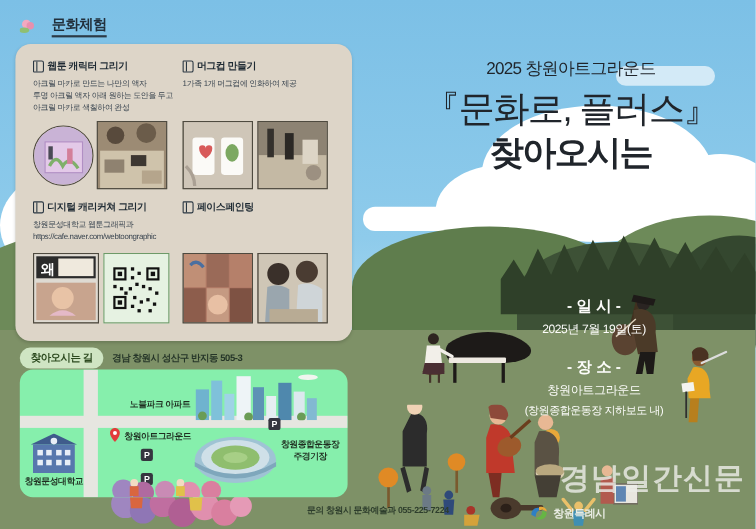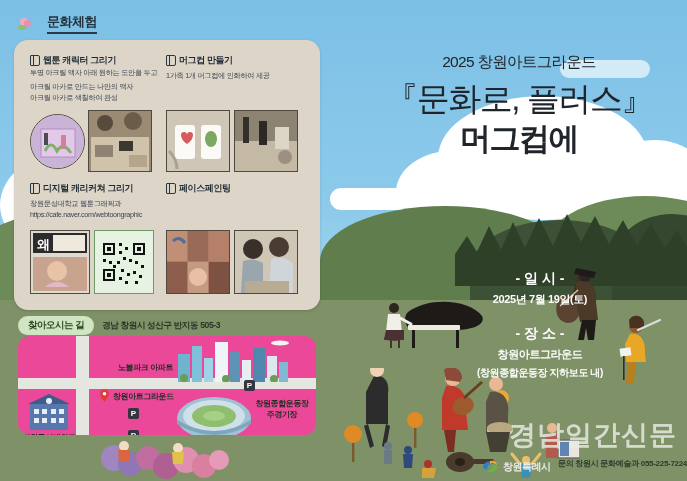--- a/index.html
+++ b/index.html
@@ -38,40 +38,40 @@
   .photo{position:absolute;border:1.5px solid #4e4a3f;background:#9a9185;overflow:hidden;}
   .circ{position:absolute;border-radius:50%;border:1.5px solid #4e4a3f;overflow:hidden;}
   
   .findus-row{position:absolute;left:18px;top:316px;display:flex;align-items:center;gap:8px;}
   .badge{
     background:#cfe5c3;color:#2c4a1f;font-size:9.5px;font-weight:bold;
     padding:3px 10px;border-radius:10px;letter-spacing:-.5px;white-space:nowrap;
   }
   .addr{font-size:8.6px;color:#253528;font-weight:bold;letter-spacing:-.4px;white-space:nowrap;}
   .mapbox{
-    position:absolute;left:18px;top:336px;width:298px;height:99px;
-    background:#ec4899;border-radius:12px;overflow:hidden;
+    position:absolute;left:18px;top:336px;width:298px;height:116px;
+    background:#86efac;border-radius:12px;overflow:hidden;
   }
   .road{position:absolute;background:#e6e6e0;}
   .maplabel{position:absolute;font-size:8px;font-weight:bold;color:#1f2e20;letter-spacing:-.4px;white-space:nowrap;text-align:center;}
   .pmark{position:absolute;width:11px;height:11px;background:#35353f;color:#fff;border-radius:2px;font-size:8px;font-weight:bold;text-align:center;line-height:11px;}
   .pin{position:absolute;width:9px;height:13px;}
   .contact{
-    position:absolute;left:0;right:0;top:458px;text-align:right;
+    position:absolute;left:0;right:0;top:458px;text-align:center;
     font-size:8px;font-weight:bold;color:#2d3d2c;letter-spacing:-.3px;
   }
   
   .title-wrap{position:absolute;right:18px;top:52px;width:300px;text-align:center;color:#20252b;}
   .t-small{font-size:15.5px;font-weight:normal;letter-spacing:-.7px;}
   .t-big{font-size:33px;font-weight:normal;letter-spacing:-1.5px;line-height:1.28;margin-top:5px;}
   .t-big2{font-size:31px;font-weight:bold;letter-spacing:-1.5px;line-height:1.2;}
   
   .info{position:absolute;left:415px;width:250px;text-align:center;color:#fdfdfb;}
   .info .lbl{font-size:14px;font-weight:bold;letter-spacing:0px;}
-  .info .val{font-size:11px;font-weight:bold;letter-spacing:-.4px;margin-top:4px;}
+  .info .val{font-size:11px;font-weight:normal;letter-spacing:-.4px;margin-top:4px;}
   .info .val.sm{font-size:10px;}
   
   .wm{
     position:absolute;right:10px;bottom:28px;font-size:27px;font-weight:bold;
     color:rgba(234,236,230,.82);letter-spacing:1px;
   }
   .city-logo{position:absolute;left:481px;bottom:6px;display:flex;align-items:center;gap:4px;}
   .city-logo .txt{font-size:10px;font-weight:bold;color:#e9ece4;letter-spacing:-.5px;}
   .figure{position:absolute;}
 </style>
@@ -97,21 +97,21 @@
 
   <svg class="figure" style="left:455px;top:196px;" width="235" height="90" viewBox="0 0 235 90">
     <path d="M0,90 L0,58 L12,40 L22,56 L34,30 L46,54 L58,26 L70,52 L84,22 L98,50 L112,18 L126,46 L140,20 L154,48 L168,24 L182,50 L196,28 L210,52 L222,34 L235,56 L235,90 Z" fill="#2f4029"></path>
   </svg>
 
   <div class="ground" style="top:300px;background:#7e9167;"></div>
 
   <div class="title-wrap">
     <div class="t-small">2025 창원아트그라운드</div>
     <div class="t-big">『문화로, 플러스』</div>
-    <div class="t-big2">머그컵에</div>
+    <div class="t-big2">찾아오시는</div>
   </div>
 
   <svg class="figure" style="left:378px;top:282px;" width="110" height="68" viewBox="0 0 110 68">
     <path d="M30,30 C52,14 92,18 104,34 C108,42 96,48 76,48 L36,48 C28,48 24,36 30,30 Z" fill="#1d1a18"></path>
     <rect x="30" y="43" width="52" height="5" rx="1" fill="#efeae2"></rect>
     <rect x="34" y="48" width="3" height="18" fill="#1d1a18"></rect>
     <rect x="78" y="48" width="3" height="18" fill="#1d1a18"></rect>
     <ellipse cx="16" cy="56" rx="10" ry="3" fill="#5c4636"></ellipse>
     <rect x="12" y="56" width="2" height="10" fill="#44352a"></rect>
     <rect x="20" y="56" width="2" height="10" fill="#44352a"></rect>
@@ -212,22 +212,22 @@
     <span class="txt">문화체험</span>
   </div>
 
   <div class="panel">
 
     <div style="position:absolute;left:16px;top:14px;">
       <div class="card-title">
         <span class="bk"></span>
         <span>웹툰 캐릭터 그리기</span>
       </div>
+      <div class="card-desc">아크릴 마카로 만드는 나만의 액자</div>
       <div class="card-desc" style="margin-top:0">투명 아크릴 액자 아래 원하는 도안을 두고</div>
-      <div class="card-desc">아크릴 마카로 만드는 나만의 액자</div>
       <div class="card-desc" style="margin-top:0">아크릴 마카로 색칠하여 완성</div>
     </div>
 
     <div style="position:absolute;left:152px;top:14px;">
       <div class="card-title">
         <span class="bk"></span>
         <span>머그컵 만들기</span>
       </div>
       <div class="card-desc">1가족 1개 머그컵에 인화하여 제공</div>
     </div>

